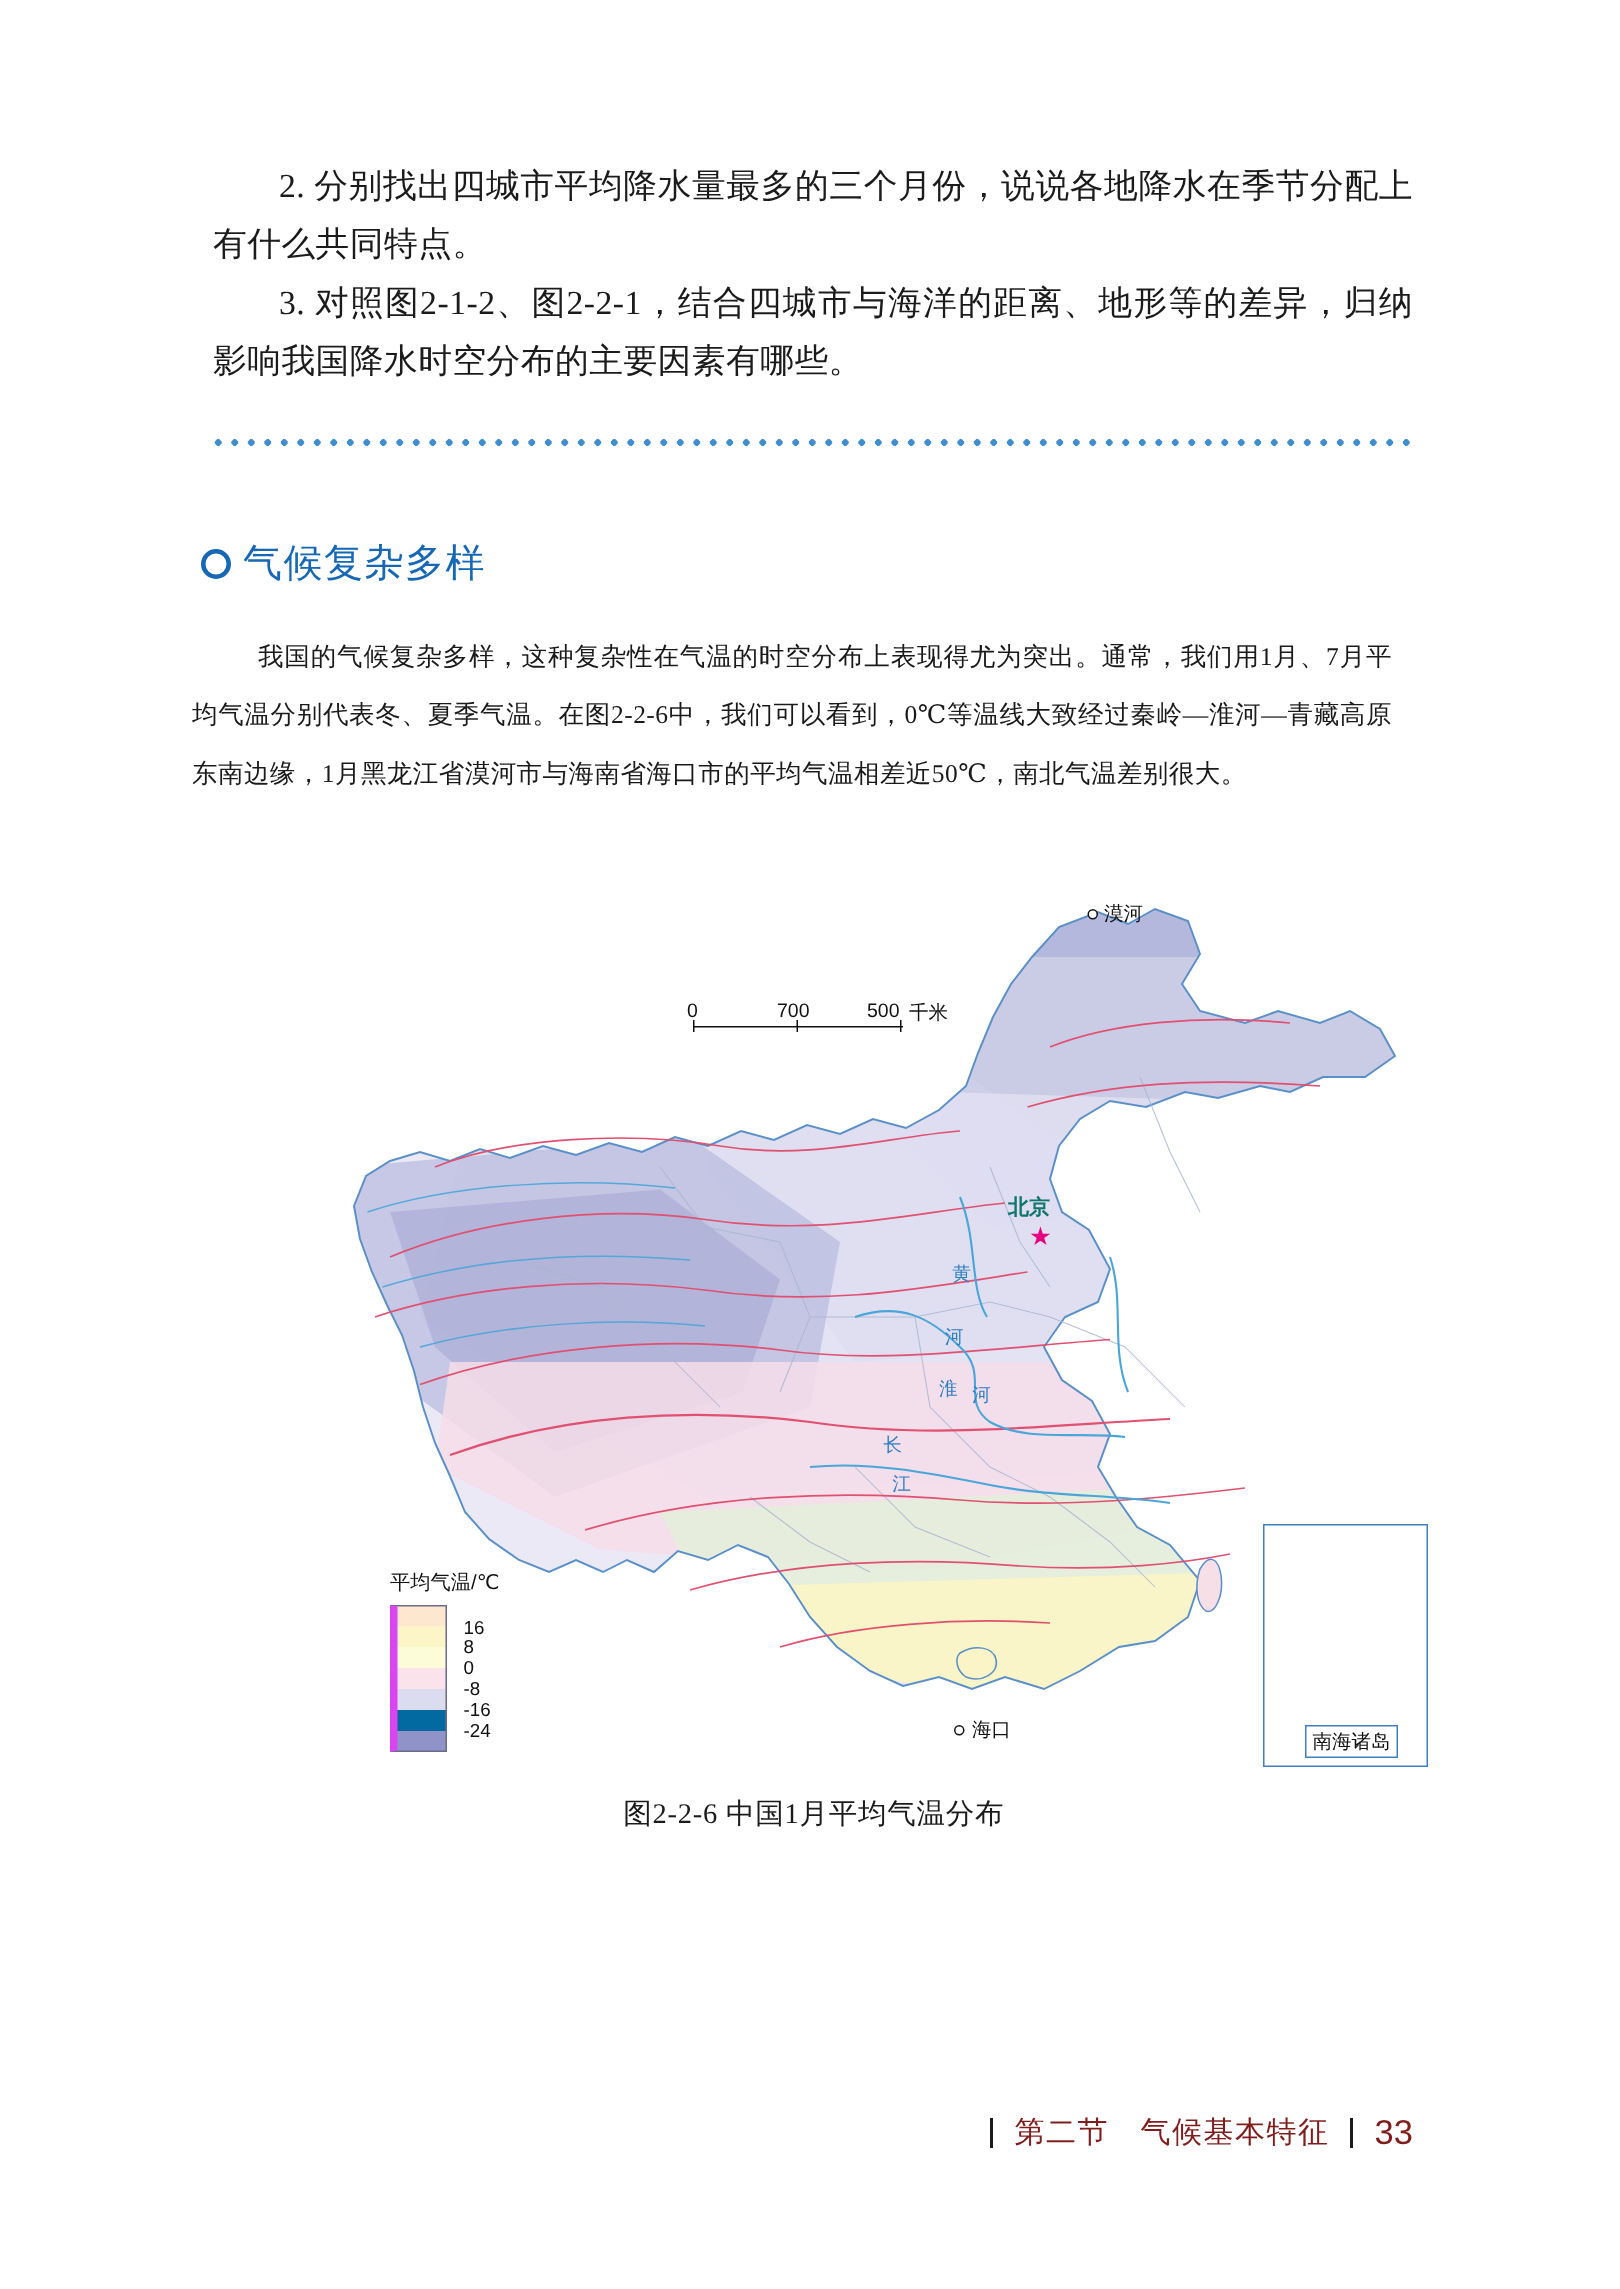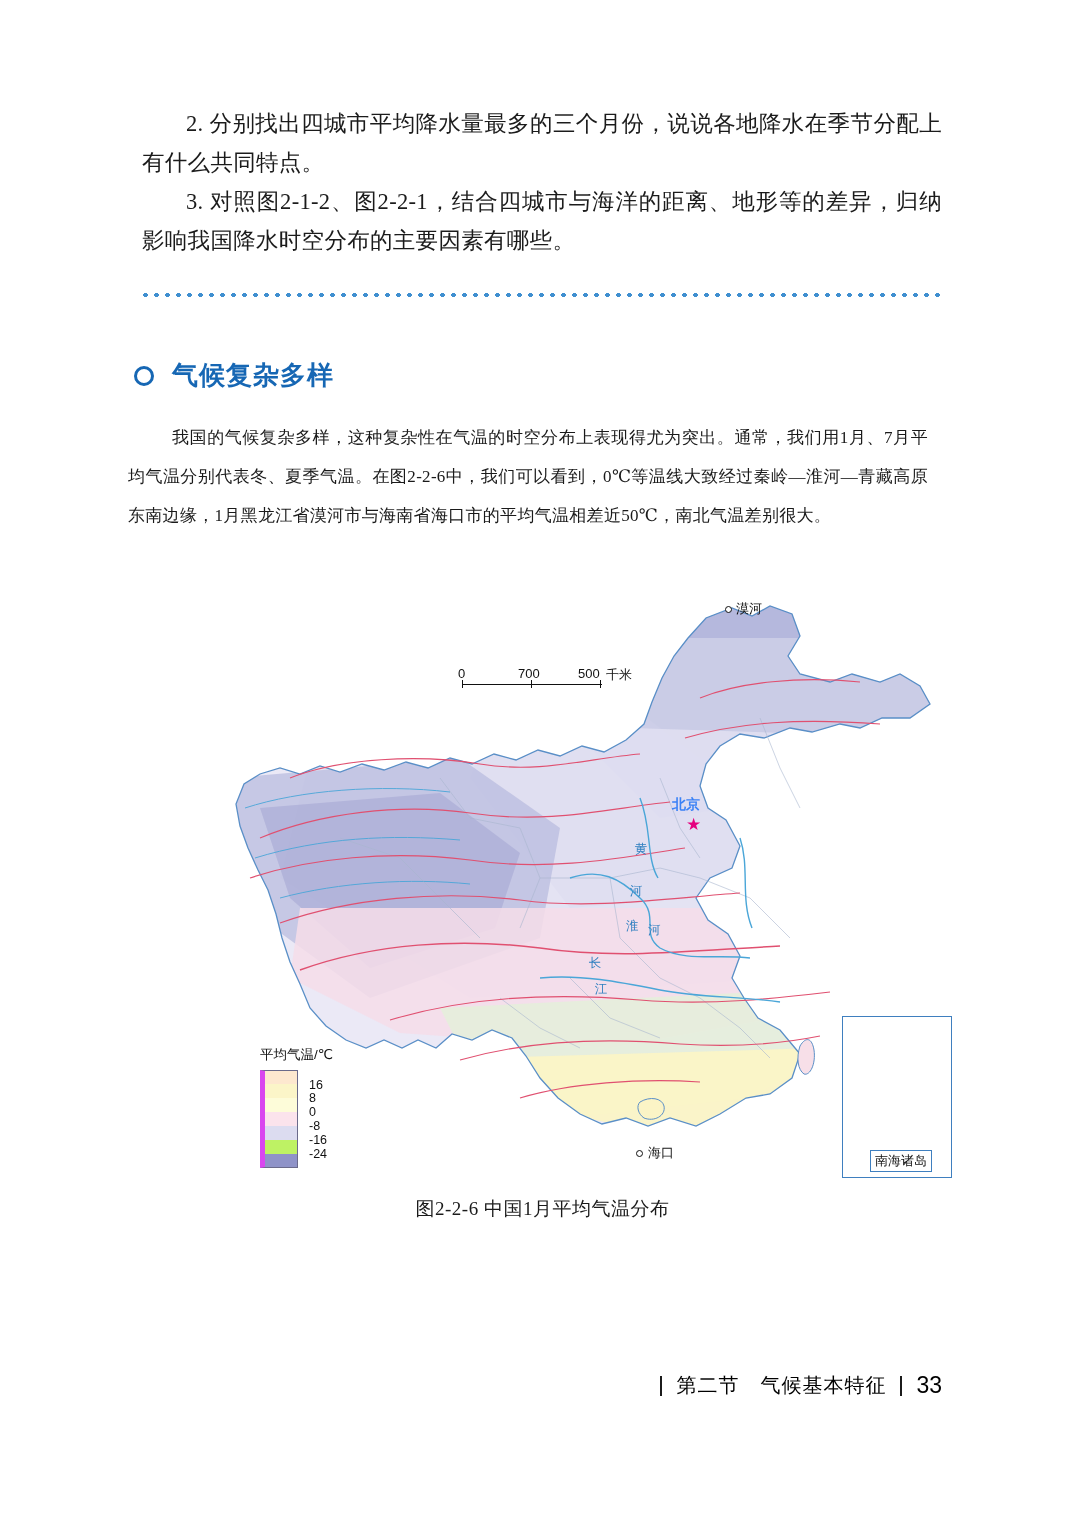--- a/index.html
+++ b/index.html
@@ -62,25 +62,24 @@
   .heading-marker {
     width: 20px;
     height: 20px;
     border: 3px solid #1667b4;
     border-radius: 50%;
     box-sizing: border-box;
     display: inline-block;
   }
   .heading-text {
     font-size: 26px;
-    font-weight: bold;
+    font-weight: normal;
     color: #1667b4;
     font-family: "Liberation Sans", "DejaVu Sans", sans-serif;
     letter-spacing: 1px;
-    margin-left: 10px;
   }
 
   
   .body-para {
     position: absolute;
     left: 128px;
     top: 418px;
     width: 800px;
     font-size: 17px;
     line-height: 39px;
@@ -120,28 +119,28 @@
     line-height: 39px;
     text-indent: 44px;
     text-align: justify;
     letter-spacing: 0.3px;
   }
 
   
   .footer {
     position: absolute;
     left: 142px;
-    top: 1372px;
+    top: 1408px;
     width: 800px;
     display: flex;
     justify-content: flex-end;
     align-items: center;
     gap: 14px;
     font-size: 20px;
-    color: #000000;
+    color: #7f1d1d;
   }
   .footer .bar {
     display: inline-block;
     width: 2px;
     height: 20px;
     background: #1b1b1b;
   }
   .footer .sec-label {
     letter-spacing: 1px;
   }
@@ -248,21 +247,21 @@
   .capital-star {
     position: absolute;
     color: #e5007f;
     font-size: 17px;
     line-height: 17px;
   }
   .beijing-label {
     position: absolute;
     font-size: 14px;
     font-weight: bold;
-    color: #3b82f6;
+    color: #0f766e;
     font-family: "Liberation Sans", "DejaVu Sans", sans-serif;
   }
   .river-label {
     position: absolute;
     font-size: 12.5px;
     color: #2f7fc0;
     font-family: "Liberation Sans", "DejaVu Sans", sans-serif;
     white-space: nowrap;
   }
   .river-label.vert {
@@ -443,21 +442,21 @@
         </div>
         <div class="legend-row" style="background:#fdfcd9">
           <span class="legend-label" style="top:9px">0</span>
         </div>
         <div class="legend-row" style="background:#fbe3ec">
           <span class="legend-label" style="top:9px">-8</span>
         </div>
         <div class="legend-row" style="background:#dcdcf0">
           <span class="legend-label" style="top:9px">-16</span>
         </div>
-        <div class="legend-row" style="background:#bef264">
+        <div class="legend-row" style="background:#0369a1">
           <span class="legend-label" style="top:9px">-24</span>
         </div>
         <div class="legend-row" style="background:#8f93c8"></div>
       </div>
     </div>
 
     <div class="city-dot" style="left:585px; top:28px"></div>
     <div class="map-label" style="left:596px; top:22px">漠河</div>
 
     <div class="capital-star" style="left:546px; top:238px">★</div>

